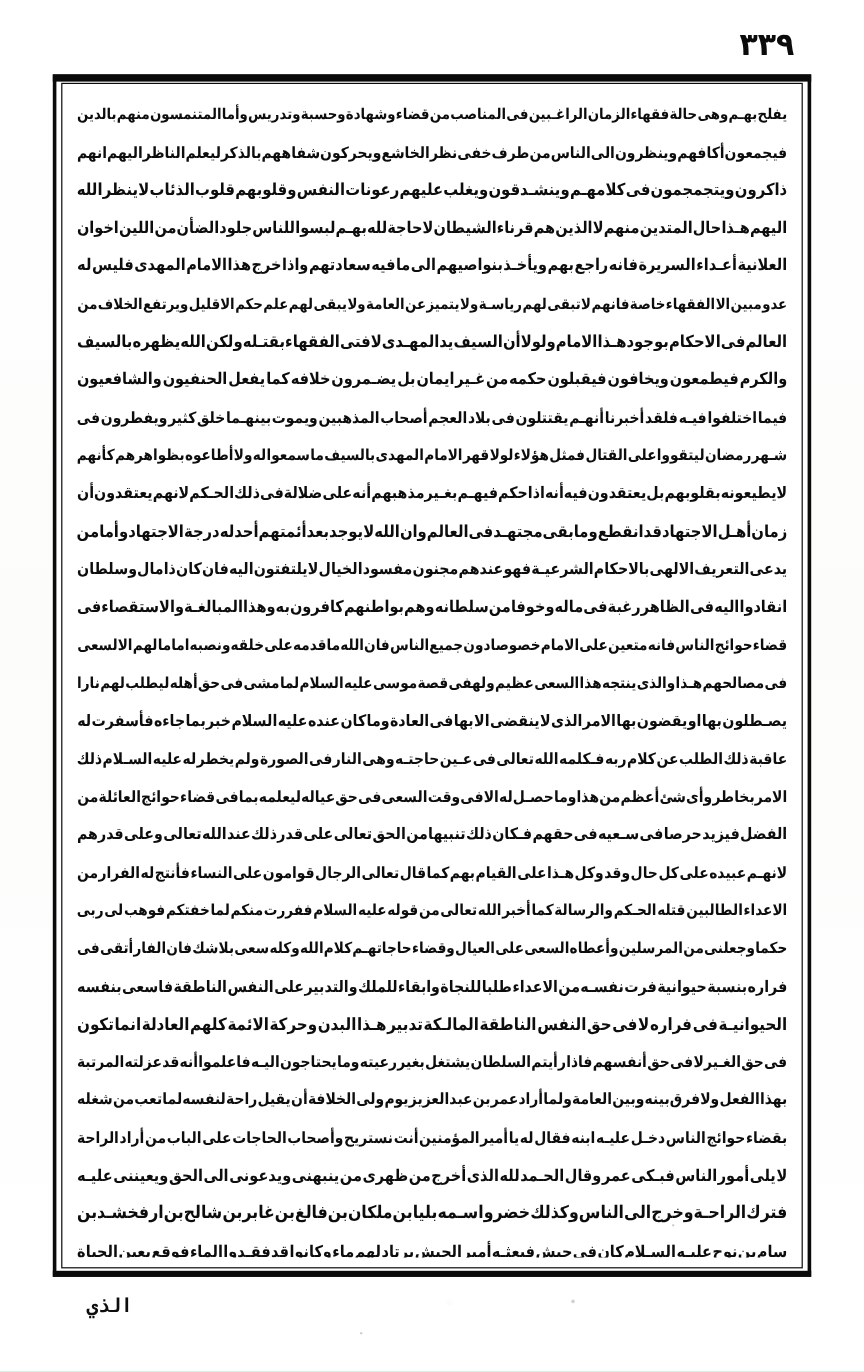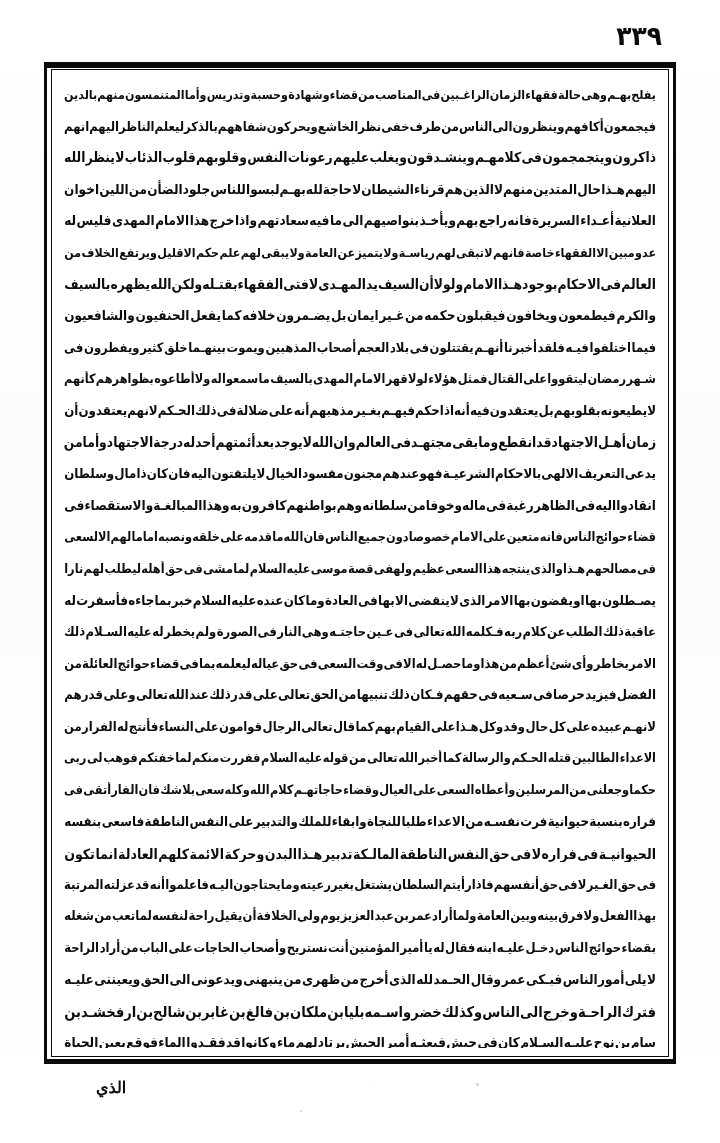--- a/index.html
+++ b/index.html
@@ -124,24 +124,24 @@
     display: inline-block;
   }
   
   .line.just {
     text-align: justify;
   }
 
   
   #catchword {
     position: absolute;
-    left: 96px;
+    left: 72px;
     top: 1078px;
     direction: rtl;
-    font-family: Liberation Sans, sans-serif;
+    font-family: Liberation Mono, monospace;
     font-size: 16px;
     font-weight: 700;
     color: #0d0d0d;
   }
 
   
   .speck {
     position: absolute;
     background: rgba(0,0,0,0.18);
     border-radius: 50%;

